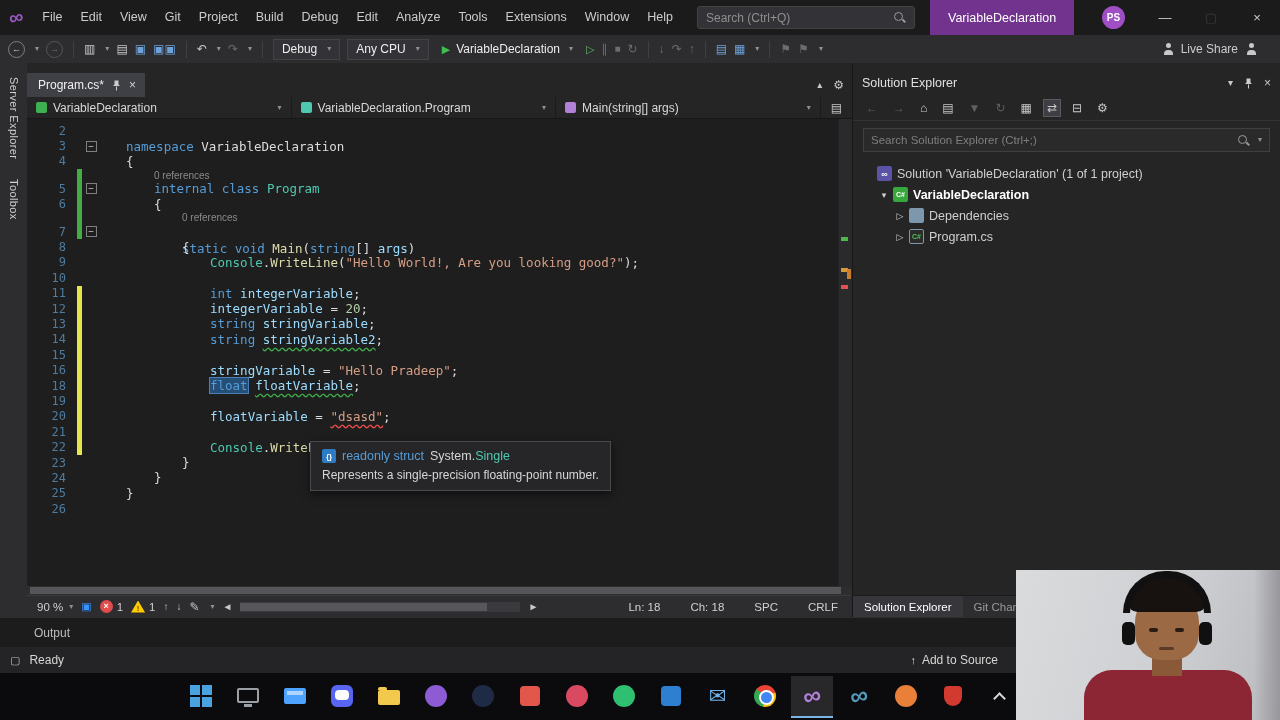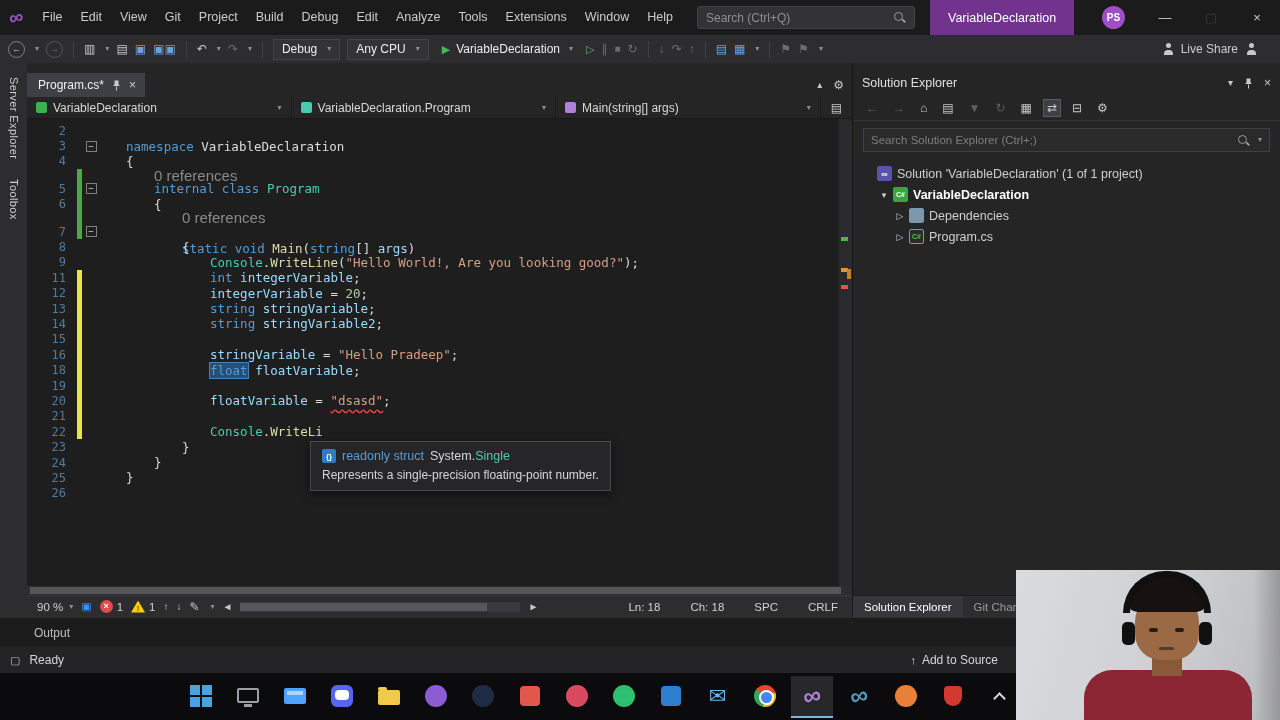--- a/index.html
+++ b/index.html
@@ -64,39 +64,39 @@
   .bc-icon{width:11px;height:11px;border-radius:2px;flex:none}
   .bc-icon.proj{background:#3db152}
   .bc-icon.cls{background:#4ec9b0}
   .bc-icon.mth{background:#b180d7}
   .bc-right{padding:0 10px}
 
   .code-wrap{flex:1;display:flex;overflow:hidden;position:relative}
   #code{flex:1;padding-top:4px;font-family:"DejaVu Sans Mono",monospace;font-size:12.5px;overflow:hidden}
   .code-row{display:flex;height:15.4px;align-items:center}
   .code-row.lens-row{height:12px}
-  .lens-row .codetext{font-family:"Liberation Sans",sans-serif;font-size:15px;color:#8a8a8a}
+  .lens-row .codetext{font-family:"Liberation Sans",sans-serif;font-size:10px;color:#8a8a8a}
   .ln{width:50px;text-align:right;padding-right:11px;color:#4e7ca0;font-size:12px;flex:none;font-family:"DejaVu Sans Mono",monospace}
   .chg{width:5px;flex:none;height:100%}
   .chg-g{background:var(--change_green,#45ab45)}
   .chg-y{background:var(--change_yellow,#e6e64a)}
   .fold{width:18px;flex:none;display:flex;align-items:center;justify-content:center}
   .foldbox{width:11px;height:11px;border:1px solid #808080;background:#1e1e1e;color:#c8c8c8;font-size:9px;
            display:flex;align-items:center;justify-content:center;line-height:1}
   .codetext{white-space:pre;color:#dcdcdc}
   .tk.kw{color:#569cd6}
   .tk.type{color:#4ec9b0}
   .tk.method{color:#dcdcaa}
   .tk.var{color:#9cdcfe}
   .tk.param{color:#9cdcfe}
   .tk.str{color:#d69d85}
   .tk.num{color:#b5cea8}
   .tk.pl{color:#dcdcdc}
   .tk.sel{background:var(--selection_blue,#264f78);outline:1px solid #4b7fb5}
-  .tk.warn{text-decoration-style:wavy;text-decoration-color:#3fae4a;text-underline-offset:3px}
+  .tk.warn{text-decoration:underline;text-decoration-style:wavy;text-decoration-color:#3fae4a;text-underline-offset:3px}
   .tk.err{text-decoration:underline;text-decoration-style:wavy;text-decoration-color:#f14c4c;text-underline-offset:3px}
 
   .vscroll{width:14px;background:#2a2a2d;position:relative;flex:none;border-left:1px solid #242427}
   .mark{position:absolute;left:2px;width:7px;height:4px}
   .m-green{top:118px;background:#4bb84b}
   .m-orange{top:149px;background:#d69a3c}
   .m-red{top:166px;background:#e05252}
   .curmark{position:absolute;right:1px;top:150px;width:4px;height:10px;background:#c77f2f}
 
   .hscroll{height:9px;background:#2d2d30;padding:1px 3px}
@@ -395,20 +395,26 @@
               <span class="fold"></span>
               <span class="codetext" style="padding-left: 82px;"><span class="tk pl">{</span></span>
             </div>
             <div class="code-row">
               <span class="ln">9</span>
               <span class="chg"></span>
               <span class="fold"></span>
               <span class="codetext" style="padding-left: 110px;"><span class="tk type">Console</span><span class="tk pl">.</span><span class="tk method">WriteLine</span><span class="tk pl">(</span><span class="tk str">"Hello World!, Are you looking good?"</span><span class="tk pl">);</span></span>
             </div>
             <div class="code-row">
+              <span class="ln">10</span>
+              <span class="chg"></span>
+              <span class="fold"></span>
+              <span class="codetext" style="padding-left: 26px;"></span>
+            </div>
+            <div class="code-row">
               <span class="ln">11</span>
               <span class="chg chg-y"></span>
               <span class="fold"></span>
               <span class="codetext" style="padding-left: 110px;"><span class="tk kw">int </span><span class="tk var">integerVariable</span><span class="tk pl">;</span></span>
             </div>
             <div class="code-row">
               <span class="ln">12</span>
               <span class="chg chg-y"></span>
               <span class="fold"></span>
               <span class="codetext" style="padding-left: 110px;"><span class="tk var">integerVariable</span><span class="tk pl"> = </span><span class="tk num">20</span><span class="tk pl">;</span></span>

